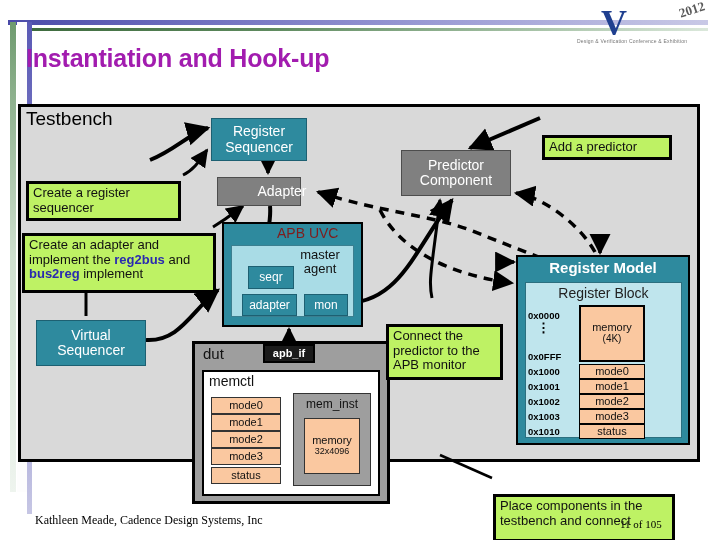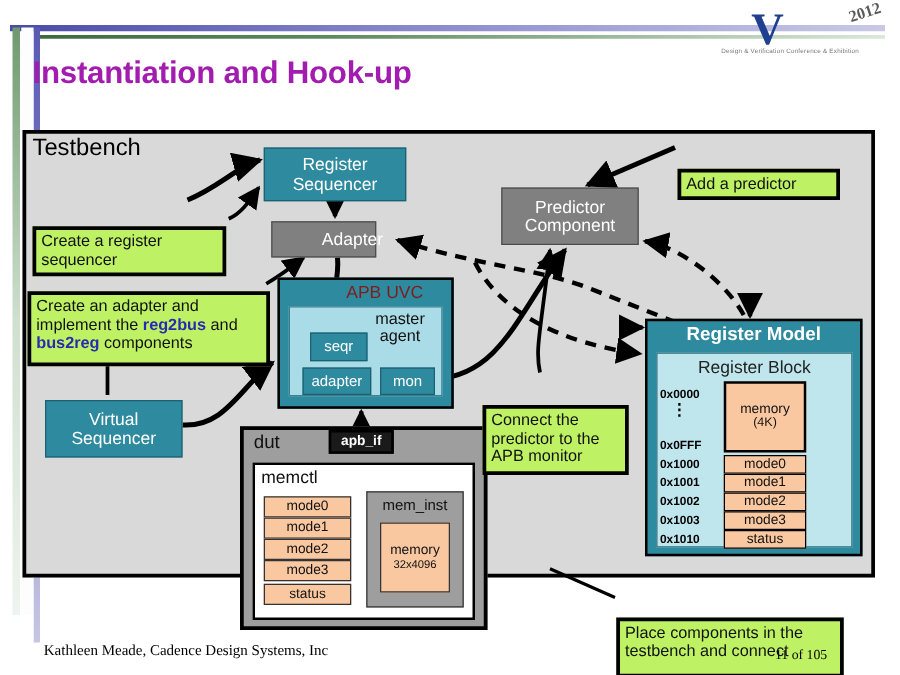--- a/index.html
+++ b/index.html
@@ -49,21 +49,21 @@
     background:#d9d9d9;border:3px solid #000;box-sizing:border-box;
   }
   #testbench-label{left:26px;top:108px;font-size:19px;color:#000;}
 
   
   .teal{background:#2e8a9e;border:1px solid #1d6072;color:#ffffff;}
   .gray{background:#808080;border:1px solid #4d4d4d;color:#ffffff;}
   .box{box-sizing:border-box;display:flex;align-items:center;justify-content:center;
        text-align:center;line-height:1.08;}
 
-  #register-sequencer{left:211px;top:118px;width:114px;height:43px;font-size:14px;}
+  #register-sequencer{left:211px;top:118px;width:96px;height:43px;font-size:14px;}
   #adapter{left:217px;top:177px;width:84px;height:29px;font-size:14px;padding-left:46px;}
   #predictor-component{left:401px;top:150px;width:110px;height:46px;font-size:14px;}
   #virtual-sequencer{left:36px;top:320px;width:110px;height:46px;font-size:14px;}
 
   
   #apb-uvc{left:222px;top:222px;width:141px;height:105px;
      background:#2e8a9e;border:2px solid #000;box-sizing:border-box;}
   #apb-uvc-label{left:277px;top:225px;font-size:14px;color:#7f1d1d;}
   #master-agent-box{left:231px;top:245px;width:123px;height:72px;
      background:#a9dce6;border:1px solid #3b7f90;box-sizing:border-box;}
@@ -265,21 +265,21 @@
   <span class="sub">(4K)</span>
 </div>
 <div class="abs box peach rmreg" id="rm-mode0">mode0</div>
 <div class="abs box peach rmreg" id="rm-mode1">mode1</div>
 <div class="abs box peach rmreg" id="rm-mode2">mode2</div>
 <div class="abs box peach rmreg" id="rm-mode3">mode3</div>
 <div class="abs box peach rmreg" id="rm-status">status</div>
 
 <div class="abs callout" id="callout-reg-seq">Create a register sequencer</div>
 
-<div class="abs callout" id="callout-adapter"><span>Create an adapter and implement the </span><span class="kw">reg2bus</span><span> and </span><span class="kw">bus2reg</span><span> components</span></div>
+<div class="abs callout" id="callout-adapter"><span>Create an adapter and implement the </span><span class="kw">reg2bus</span><span> and </span><span class="kw">bus2reg</span><span> implement</span></div>
 
 <div class="abs callout" id="callout-add-predictor">Add a predictor</div>
 
 <div class="abs callout" id="callout-connect-predictor">Connect the predictor to the APB monitor</div>
 
 <div class="abs callout" id="callout-place">Place components in the testbench and connect</div>
 
 <div class="abs" id="footer-author">Kathleen Meade, Cadence Design Systems, Inc</div>
 <div class="abs" id="footer-page">11 of 105</div>
 

